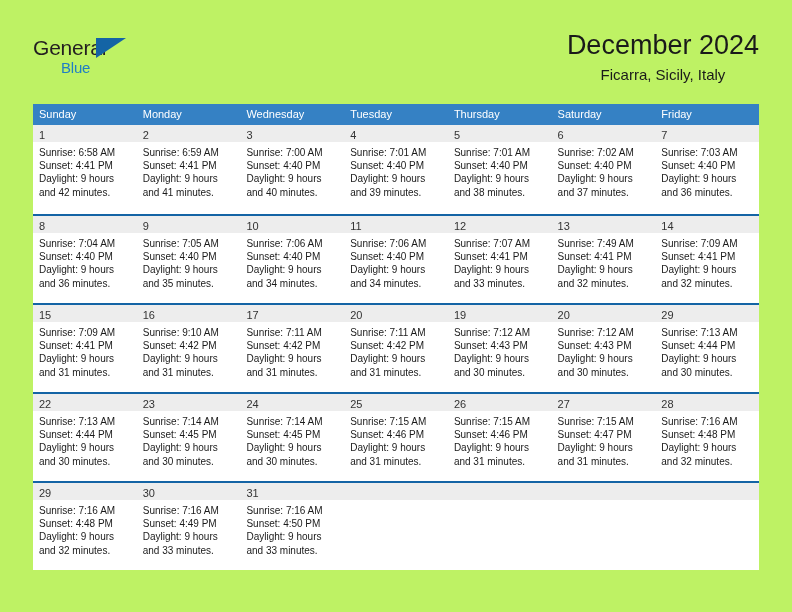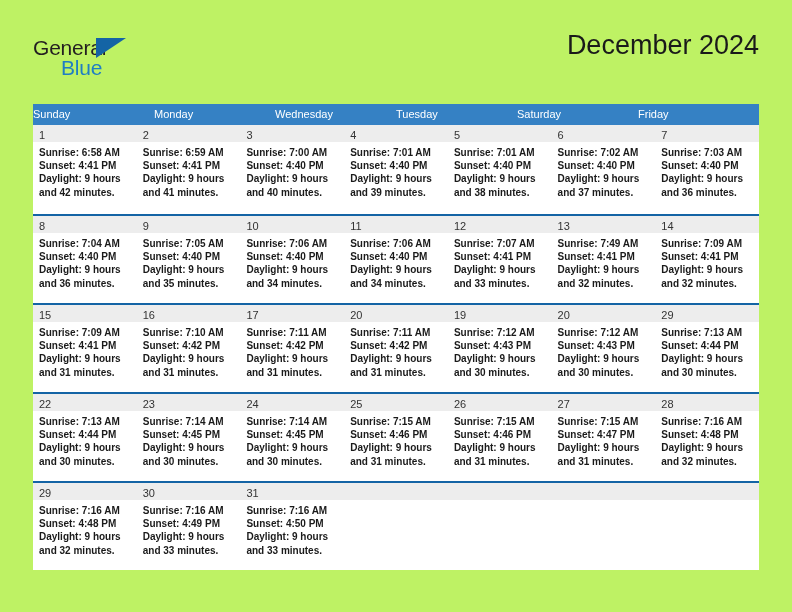--- a/index.html
+++ b/index.html
@@ -42,21 +42,21 @@
     top: 0;
     font-size: 21px;
     color: #231f20;
     letter-spacing: -0.2px;
     line-height: 23px;
   }
   .logo-blue {
     position: absolute;
     left: 28px;
     top: 20px;
-    font-size: 21px;
+    font-size: 15px;
     color: #1f7ec4;
     letter-spacing: -0.2px;
     line-height: 23px;
   }
   .logo-triangle {
     position: absolute;
     left: 63px;
     top: 2px;
     width: 0;
     height: 0;
@@ -99,21 +99,21 @@
     display: flex;
     width: 100%;
     background: #3581c4;
     height: 21px;
   }
   .weekday-cell {
     flex: 1 1 0;
     color: #ffffff;
     font-size: 11px;
     line-height: 21px;
-    padding-left: 0;
+    padding-left: 6px;
     white-space: nowrap;
     overflow: hidden;
   }
 
   .week-row {
     display: flex;
     width: 100%;
     border-top: 2px solid #1464a5;
     height: 89px;
   }
@@ -133,21 +133,20 @@
     padding-left: 6px;
   }
   .day-number {
     font-size: 11px;
     color: #333333;
     line-height: 17px;
   }
 
   .day-details {
     padding: 4px 5px 0 6px;
-    font-weight: bold;
   }
   .detail-line {
     font-size: 10px;
     color: #1a1a1a;
     line-height: 13.2px;
     white-space: nowrap;
   }
 </style>
 </head>
 <body>
@@ -157,31 +156,33 @@
   <div class="header">
 
     <div class="logo">
       <span class="logo-general">General</span>
       <span class="logo-triangle"></span>
       <span class="logo-blue">Blue</span>
     </div>
 
     <div class="title-block">
       <h1 class="month-title">December 2024</h1>
+      <h2 class="location-title">Ficarra, Sicily, Italy</h2>
     </div>
 
   </div>
 
   <div class="calendar">
 
     <div class="weekday-header">
       <div class="weekday-cell">Sunday</div>
       <div class="weekday-cell">Monday</div>
       <div class="weekday-cell">Wednesday</div>
       <div class="weekday-cell">Tuesday</div>
+      <div class="weekday-cell">Thursday</div>
       <div class="weekday-cell">Saturday</div>
       <div class="weekday-cell">Friday</div>
     </div>
 
     <div class="week-row first">
       <div class="day-cell">
         <div class="day-number-band"><span class="day-number">1</span></div>
         <div class="day-details">
           <div class="detail-line">Sunrise: 6:58 AM</div>
           <div class="detail-line">Sunset: 4:41 PM</div>
@@ -317,21 +318,21 @@
         <div class="day-details">
           <div class="detail-line">Sunrise: 7:09 AM</div>
           <div class="detail-line">Sunset: 4:41 PM</div>
           <div class="detail-line">Daylight: 9 hours</div>
           <div class="detail-line">and 31 minutes.</div>
         </div>
       </div>
       <div class="day-cell">
         <div class="day-number-band"><span class="day-number">16</span></div>
         <div class="day-details">
-          <div class="detail-line">Sunrise: 7:10 AM</div>
+          <div class="detail-line">Sunrise: 9:10 AM</div>
           <div class="detail-line">Sunset: 4:42 PM</div>
           <div class="detail-line">Daylight: 9 hours</div>
           <div class="detail-line">and 31 minutes.</div>
         </div>
       </div>
       <div class="day-cell">
         <div class="day-number-band"><span class="day-number">17</span></div>
         <div class="day-details">
           <div class="detail-line">Sunrise: 7:11 AM</div>
           <div class="detail-line">Sunset: 4:42 PM</div>

